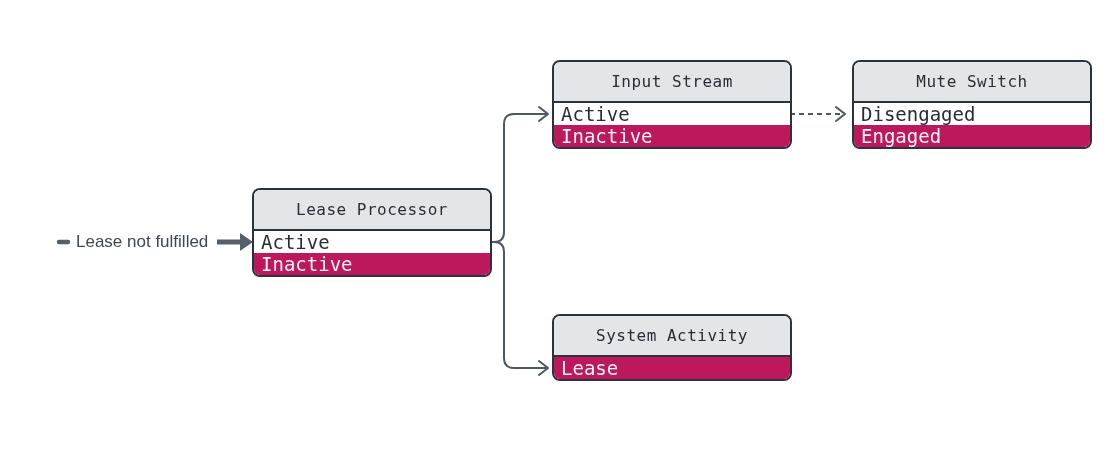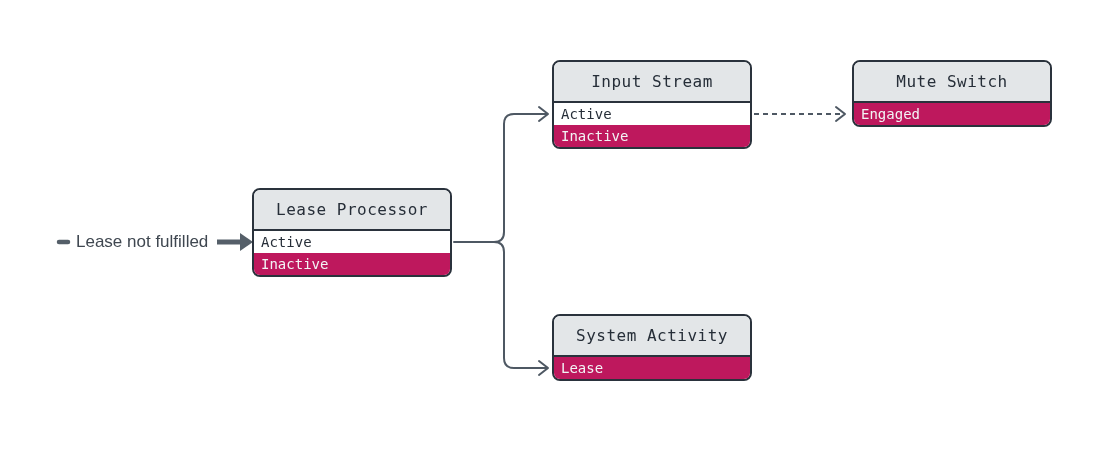--- a/index.html
+++ b/index.html
@@ -18,21 +18,21 @@
   #connector-layer {
     position: absolute;
     left: 0;
     top: 0;
     width: 1112px;
     height: 464px;
     z-index: 1;
   }
   .node {
     position: absolute;
-    width: 200px;
+    width: 240px;
     box-sizing: border-box;
     border: 2px solid #2a323c;
     border-radius: 8px;
     background: #ffffff;
     overflow: hidden;
     z-index: 2;
     font-family: "DejaVu Sans Mono", monospace;
   }
   .node-header {
     height: 39px;
@@ -44,21 +44,21 @@
     font-size: 16px;
     letter-spacing: 0.5px;
     color: #262e38;
     white-space: pre;
   }
   .state {
     height: 22px;
     display: flex;
     align-items: center;
     padding: 0 7px;
-    font-size: 14px;
+    font-size: 19px;
     white-space: pre;
   }
   .state.light { background: #ffffff; color: #262e38; }
   .state.dark  { background: #be185d; color: #f2f4f5; }
 
   .annotation-label {
     position: absolute;
     left: 76px;
     top: 233px;
     font-size: 17px;
@@ -98,20 +98,21 @@
   </div>
 
   <div class="node" style="left:552px; top:60px;">
     <div class="node-header">Input Stream</div>
     <div class="state light">Active</div>
     <div class="state dark">Inactive</div>
   </div>
 
   <div class="node" style="left:852px; top:60px;">
     <div class="node-header">Mute Switch</div>
+    <div class="state light">Disengaged</div>
     <div class="state dark">Engaged</div>
   </div>
 
   <div class="node" style="left:552px; top:314px;">
     <div class="node-header">System Activity</div>
     <div class="state dark">Lease</div>
   </div>
 
 </div>
 

